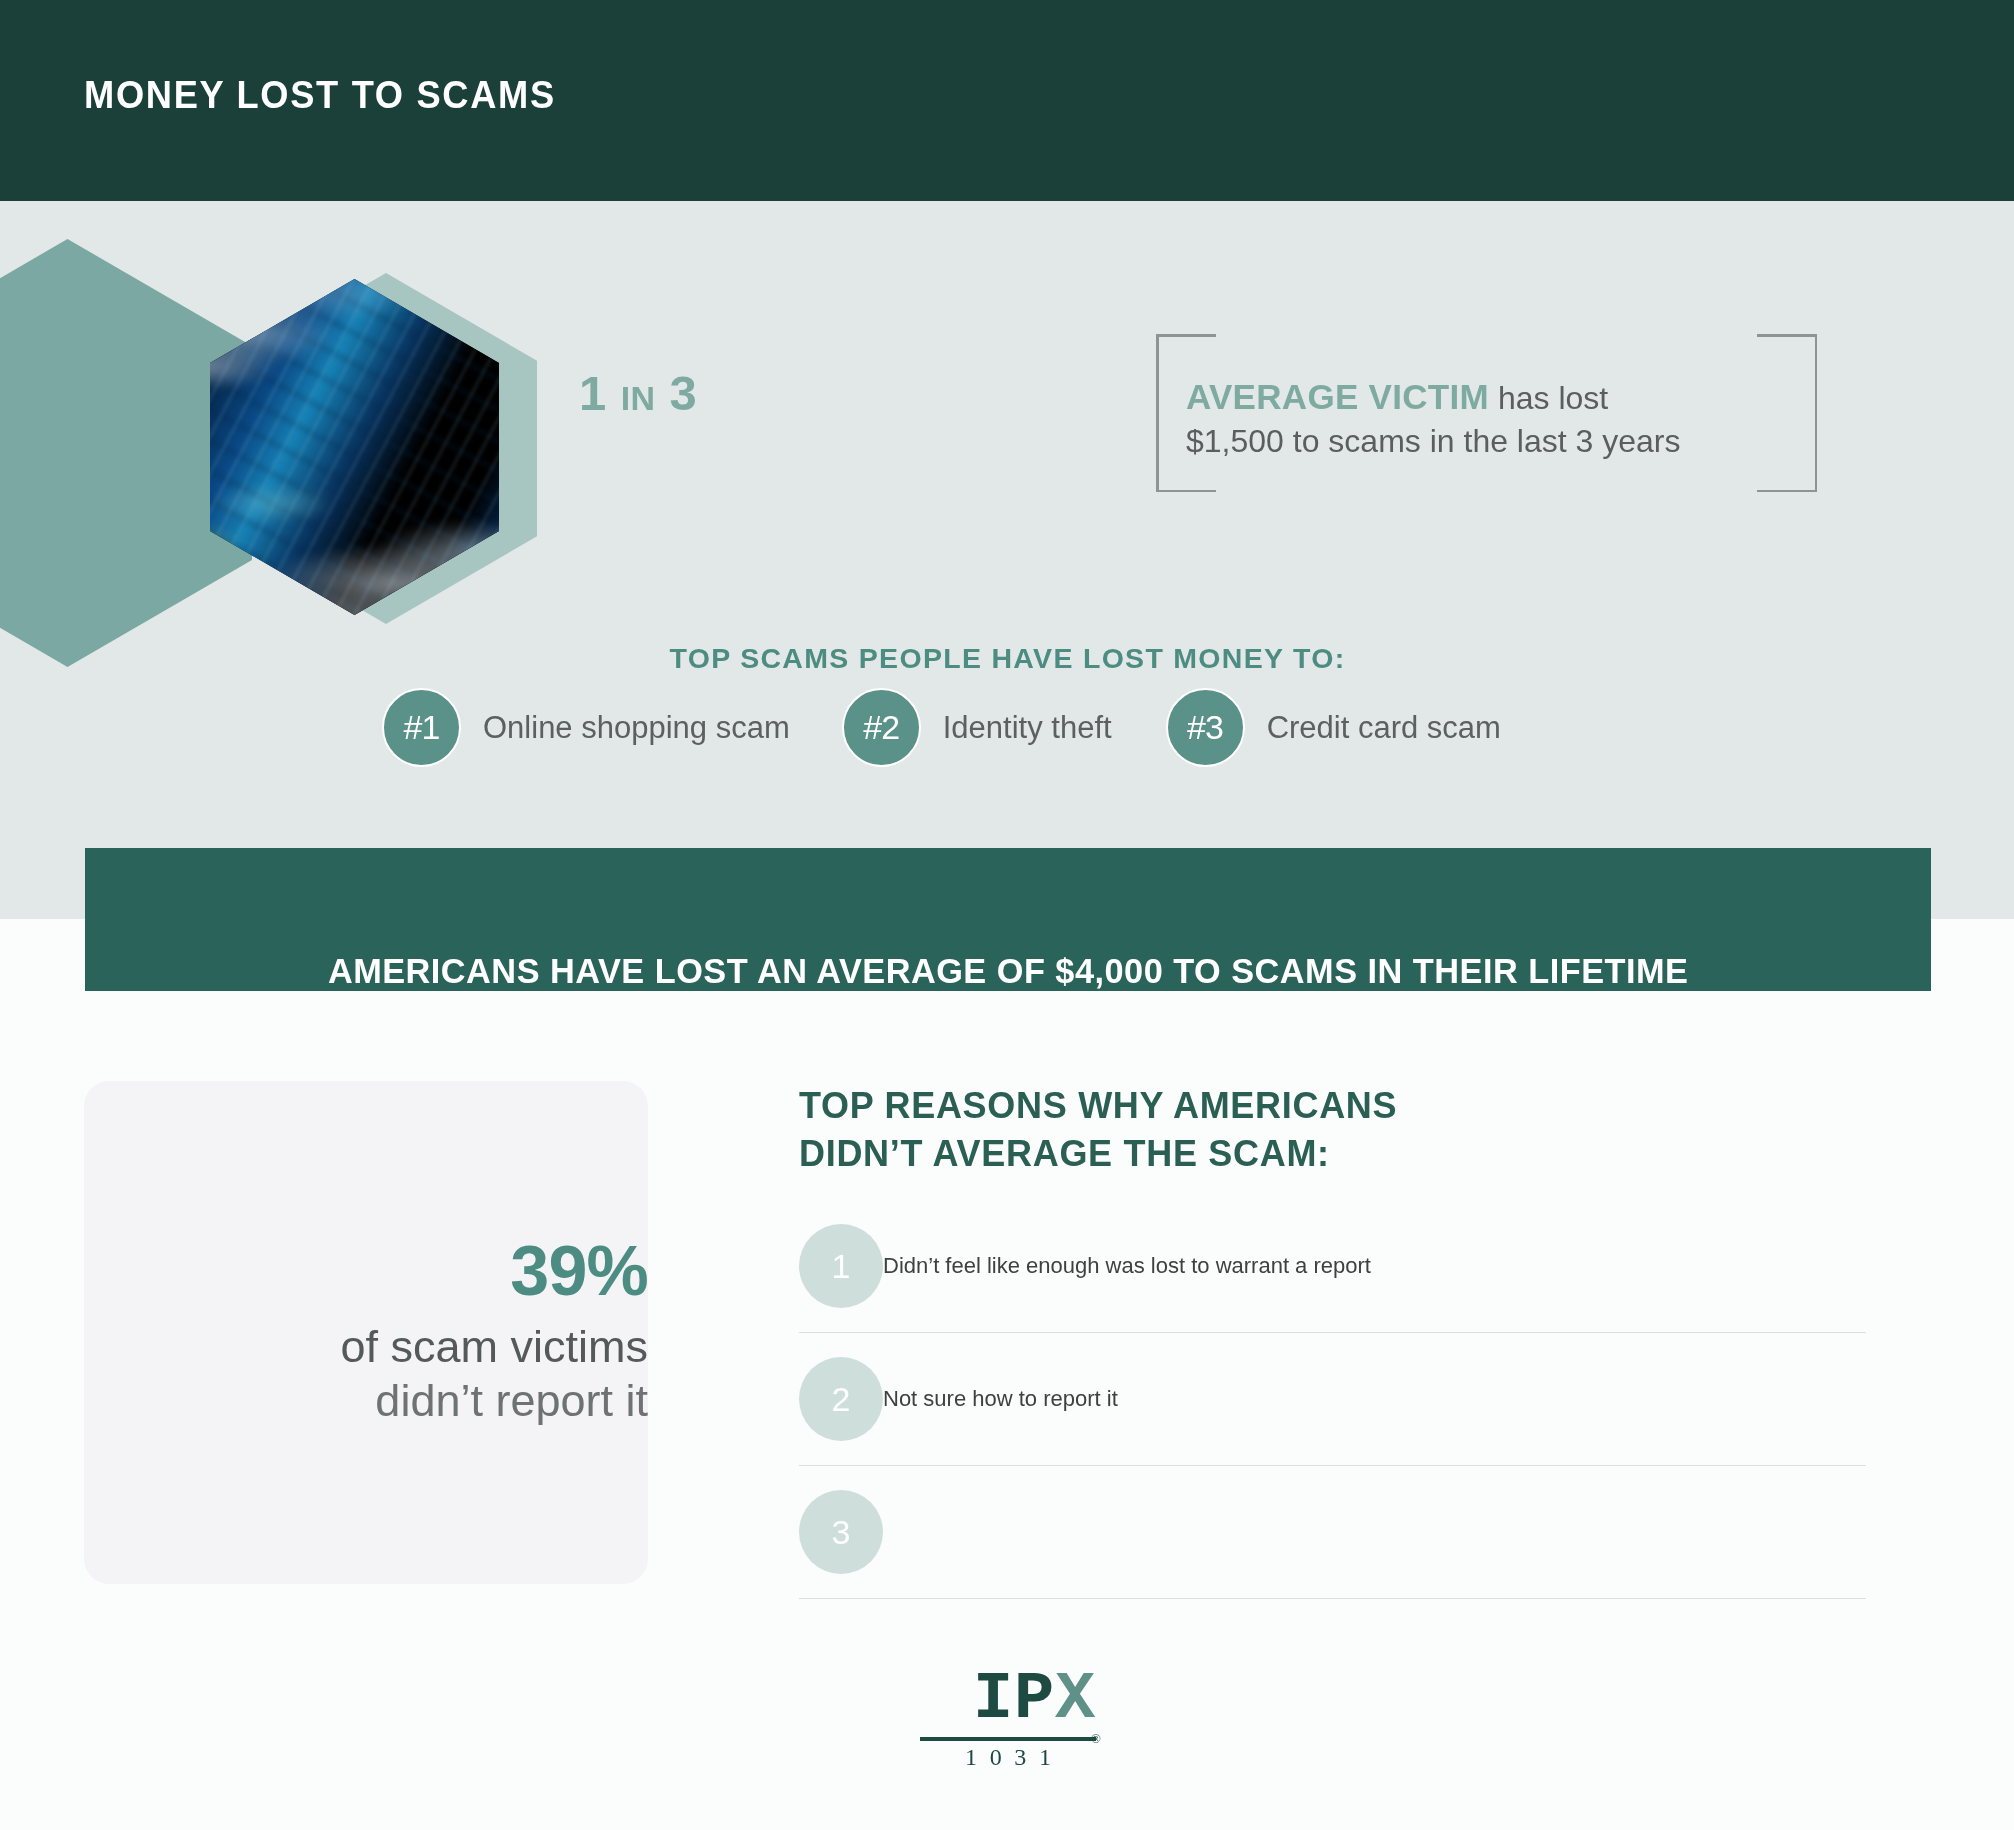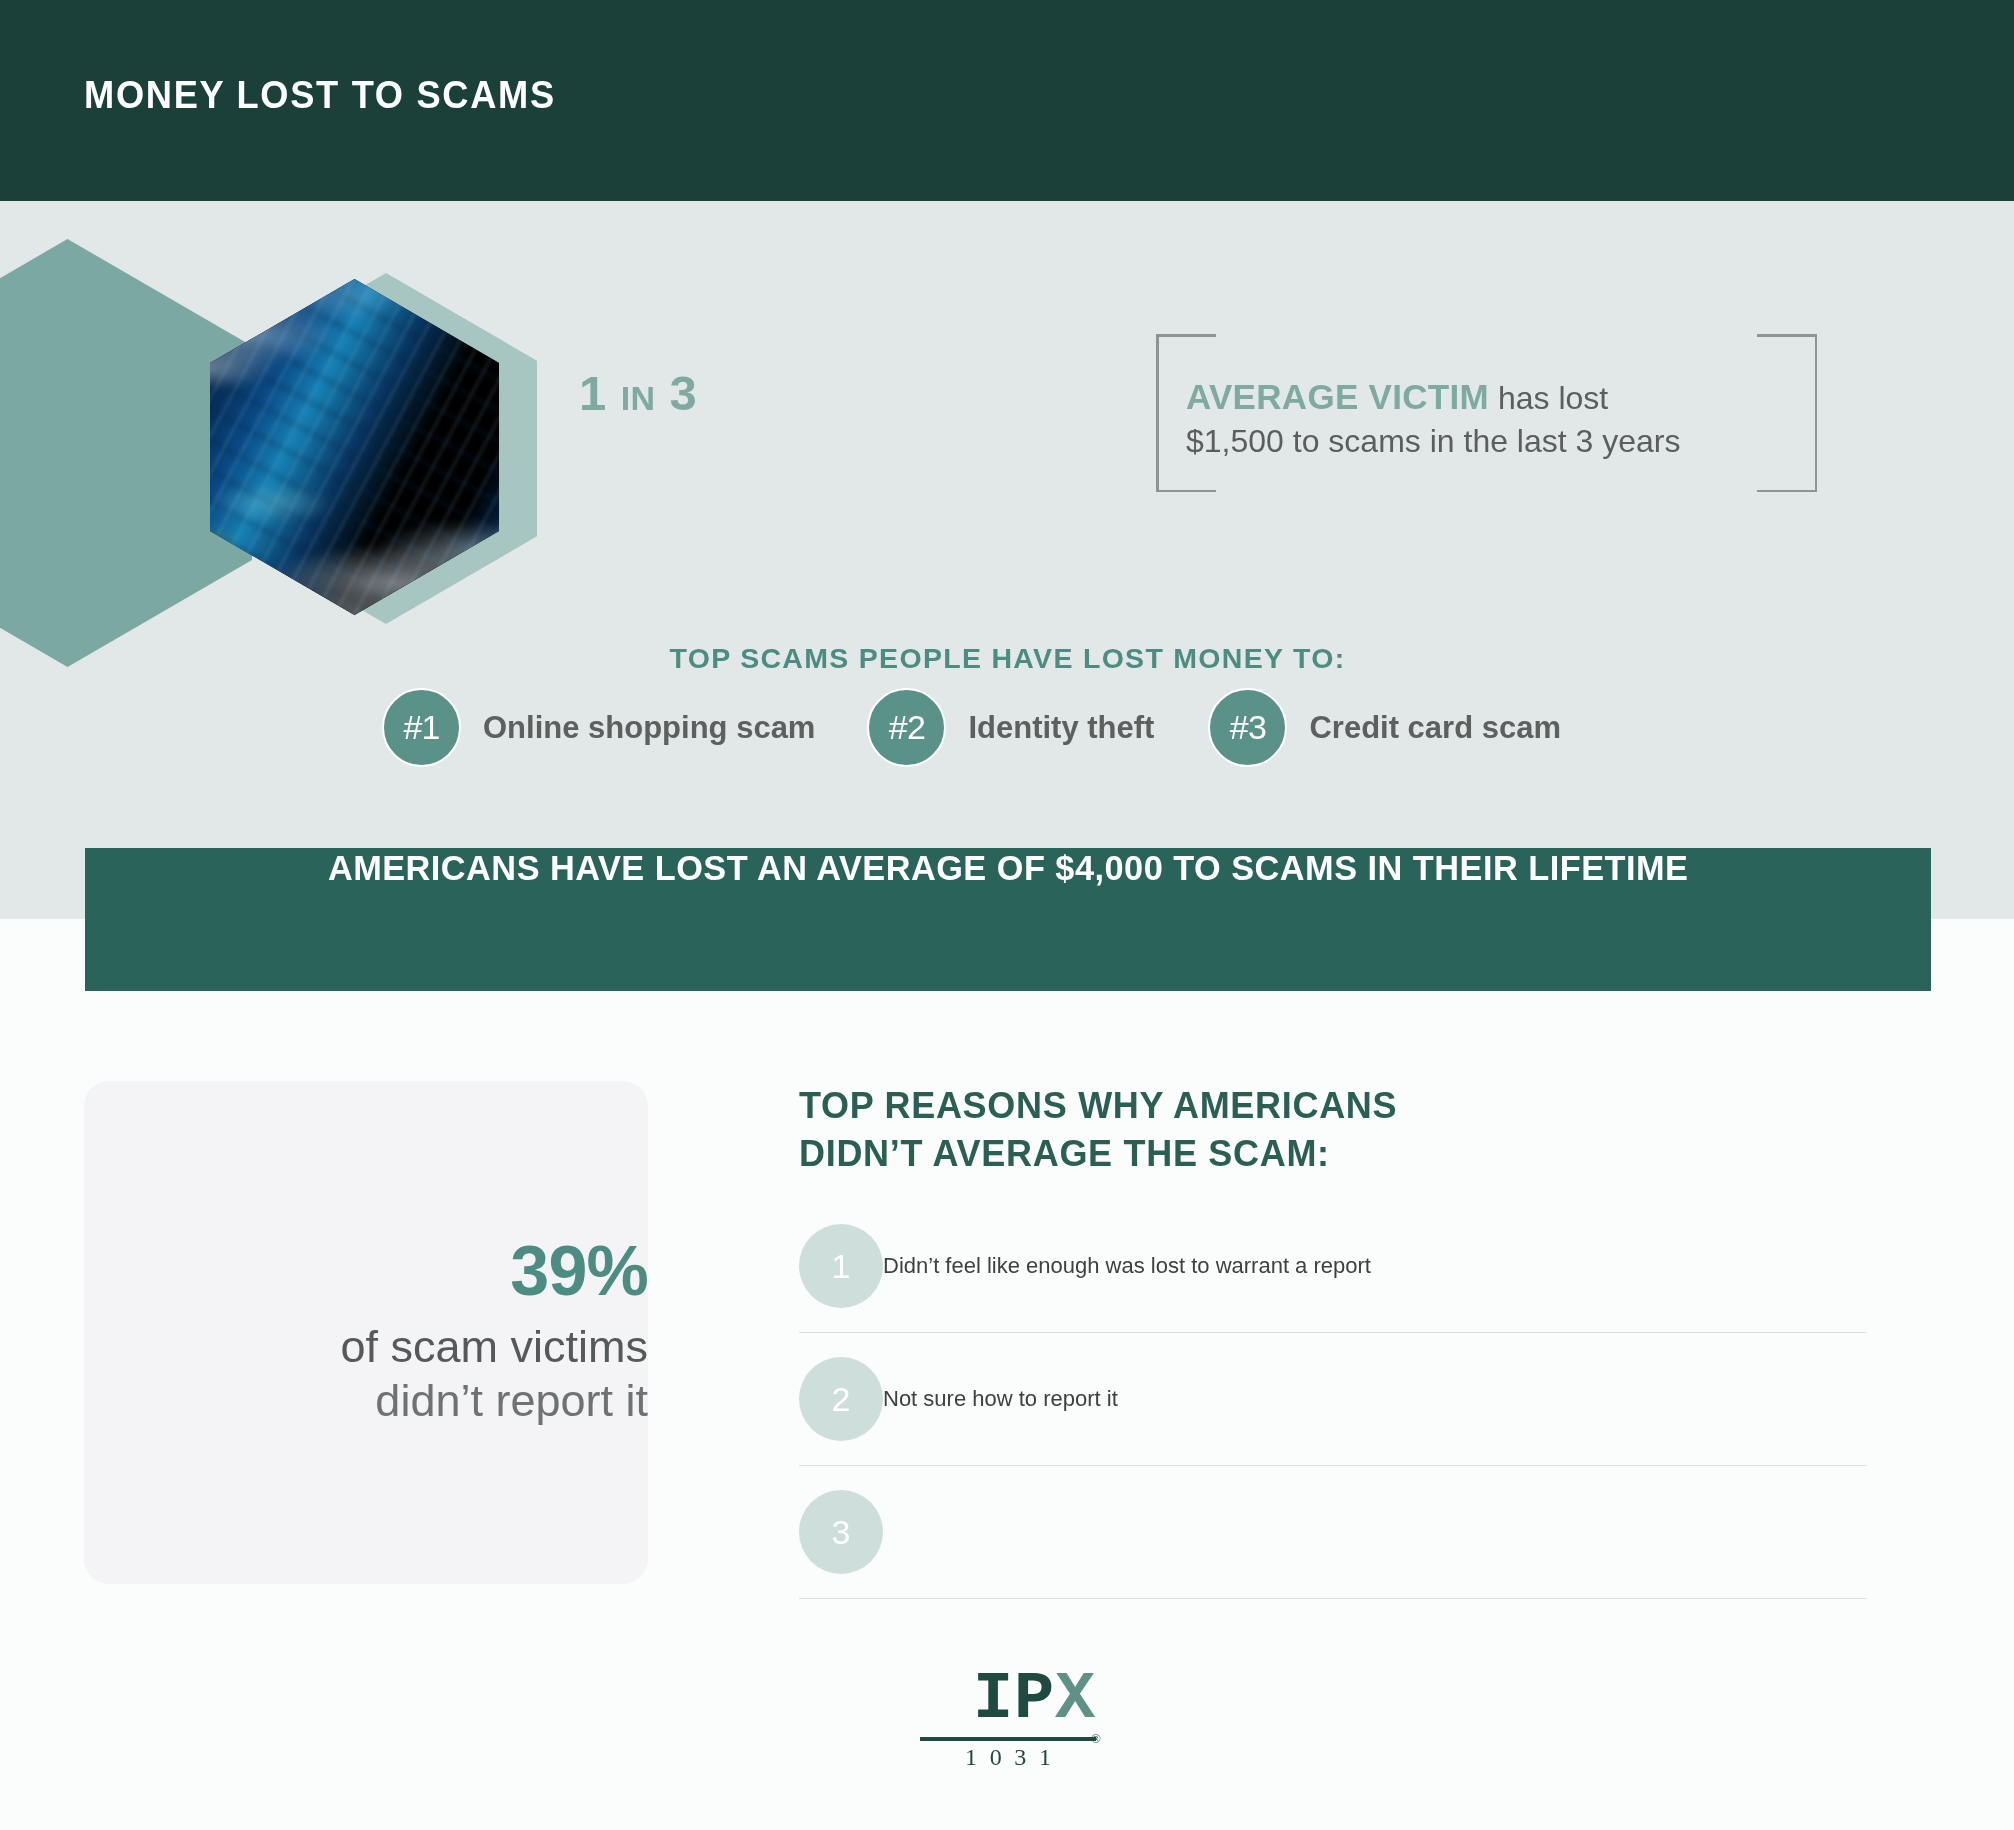--- a/index.html
+++ b/index.html
@@ -132,29 +132,29 @@
   }
   .scam-row{ position:absolute; left:382px; top:688px; display:flex; align-items:center; }
   .scam-item{ display:flex; align-items:center; }
   .scam-badge{
     width:79px; height:79px; border-radius:50%;
     background:#5A9189; border:2.5px solid #FFFFFF;
     display:flex; align-items:center; justify-content:center;
     color:#FFFFFF; font-family:"Liberation Sans Narrow","Liberation Sans", sans-serif;
     font-size:34px; font-weight:normal; letter-spacing:-0.8px;
   }
-  .scam-label{ margin-left:22px; font-size:31px; color:#5C6160; font-weight:700; white-space:nowrap;text-align:right; }
+  .scam-label{ margin-left:22px; font-size:31px; color:#5C6160; font-weight:400; white-space:nowrap;text-align:right; }
   .scam-gap-1{ width:52px; }
   .scam-gap-2{ width:54px; }
 
   
   .banner{
     position:absolute; left:85px; top:848px; width:1846px; height:143px;
     background:#2A6359;
-    display:flex; align-items:flex-start; justify-content:center;
+    display:flex; align-items:flex-end; justify-content:center;
   }
   .banner-text{
     font-family:"Liberation Sans Narrow","Liberation Sans", sans-serif;
     font-size:35px; font-weight:bold; letter-spacing:0.5px; color:#FFFFFF;
     transform:scaleX(0.98);
   }
 
   
   .pct-card{
     position:absolute; left:84px; top:1081px; width:564px; height:503px;

